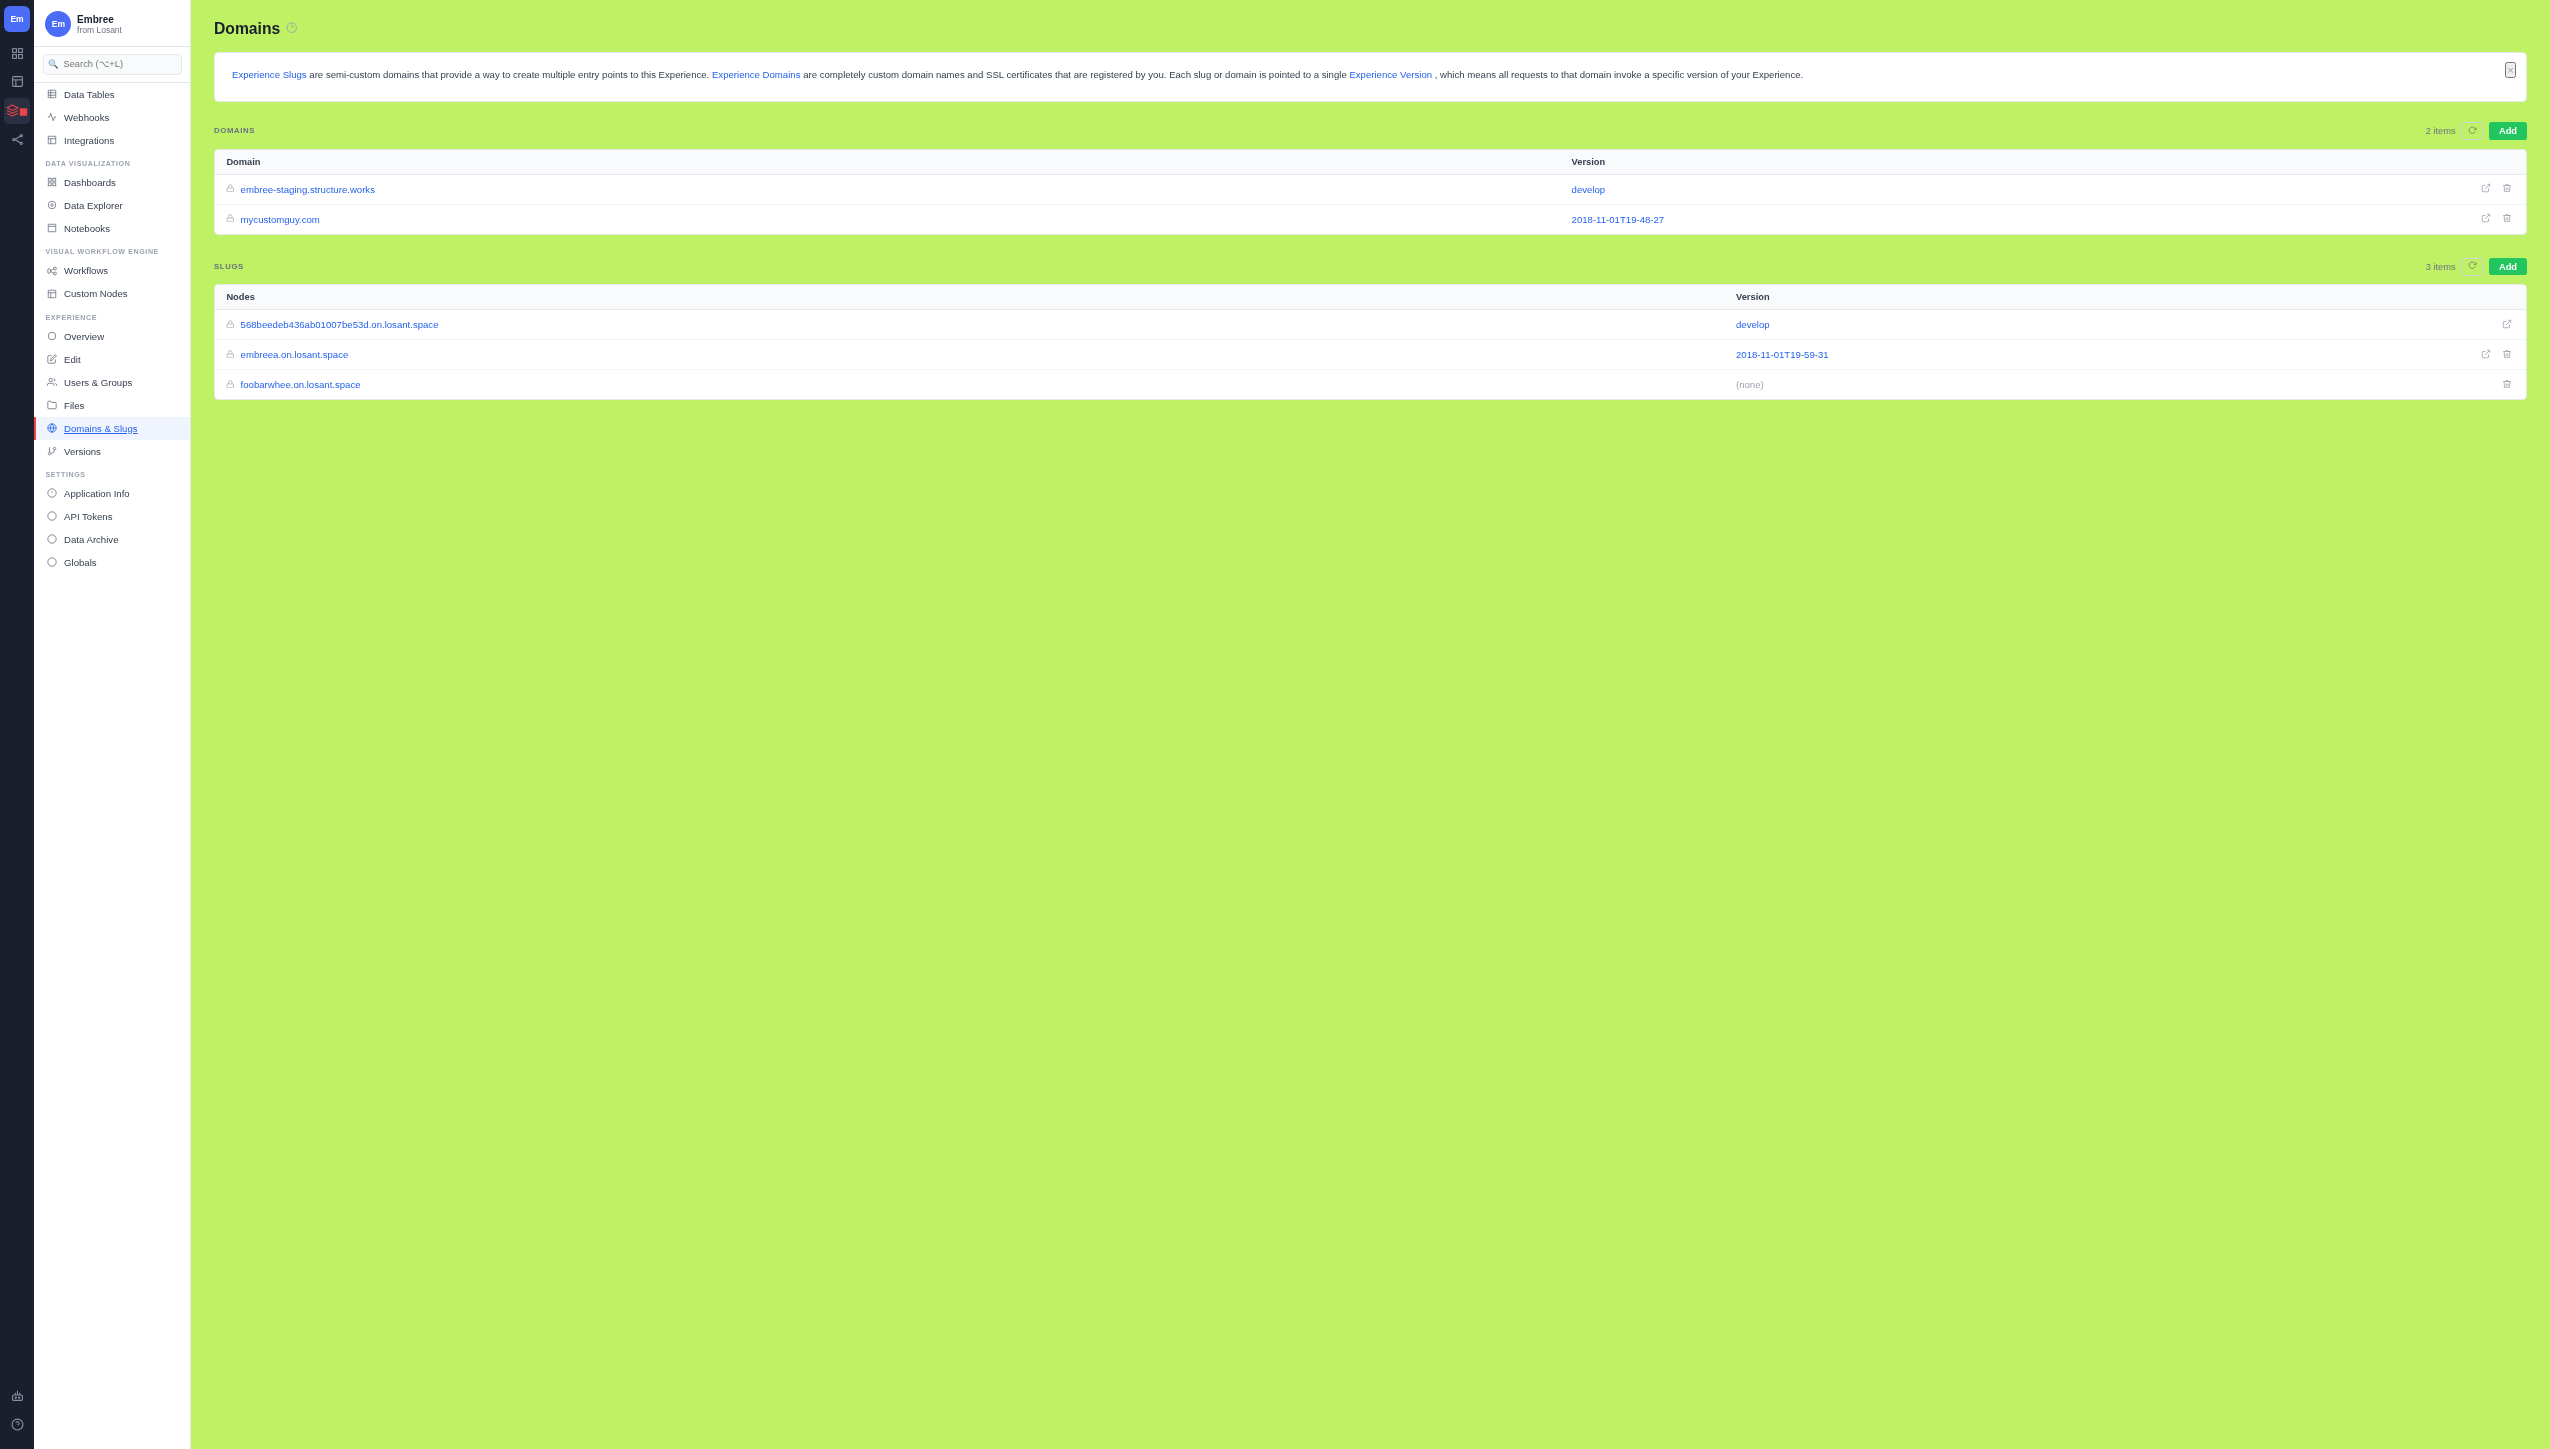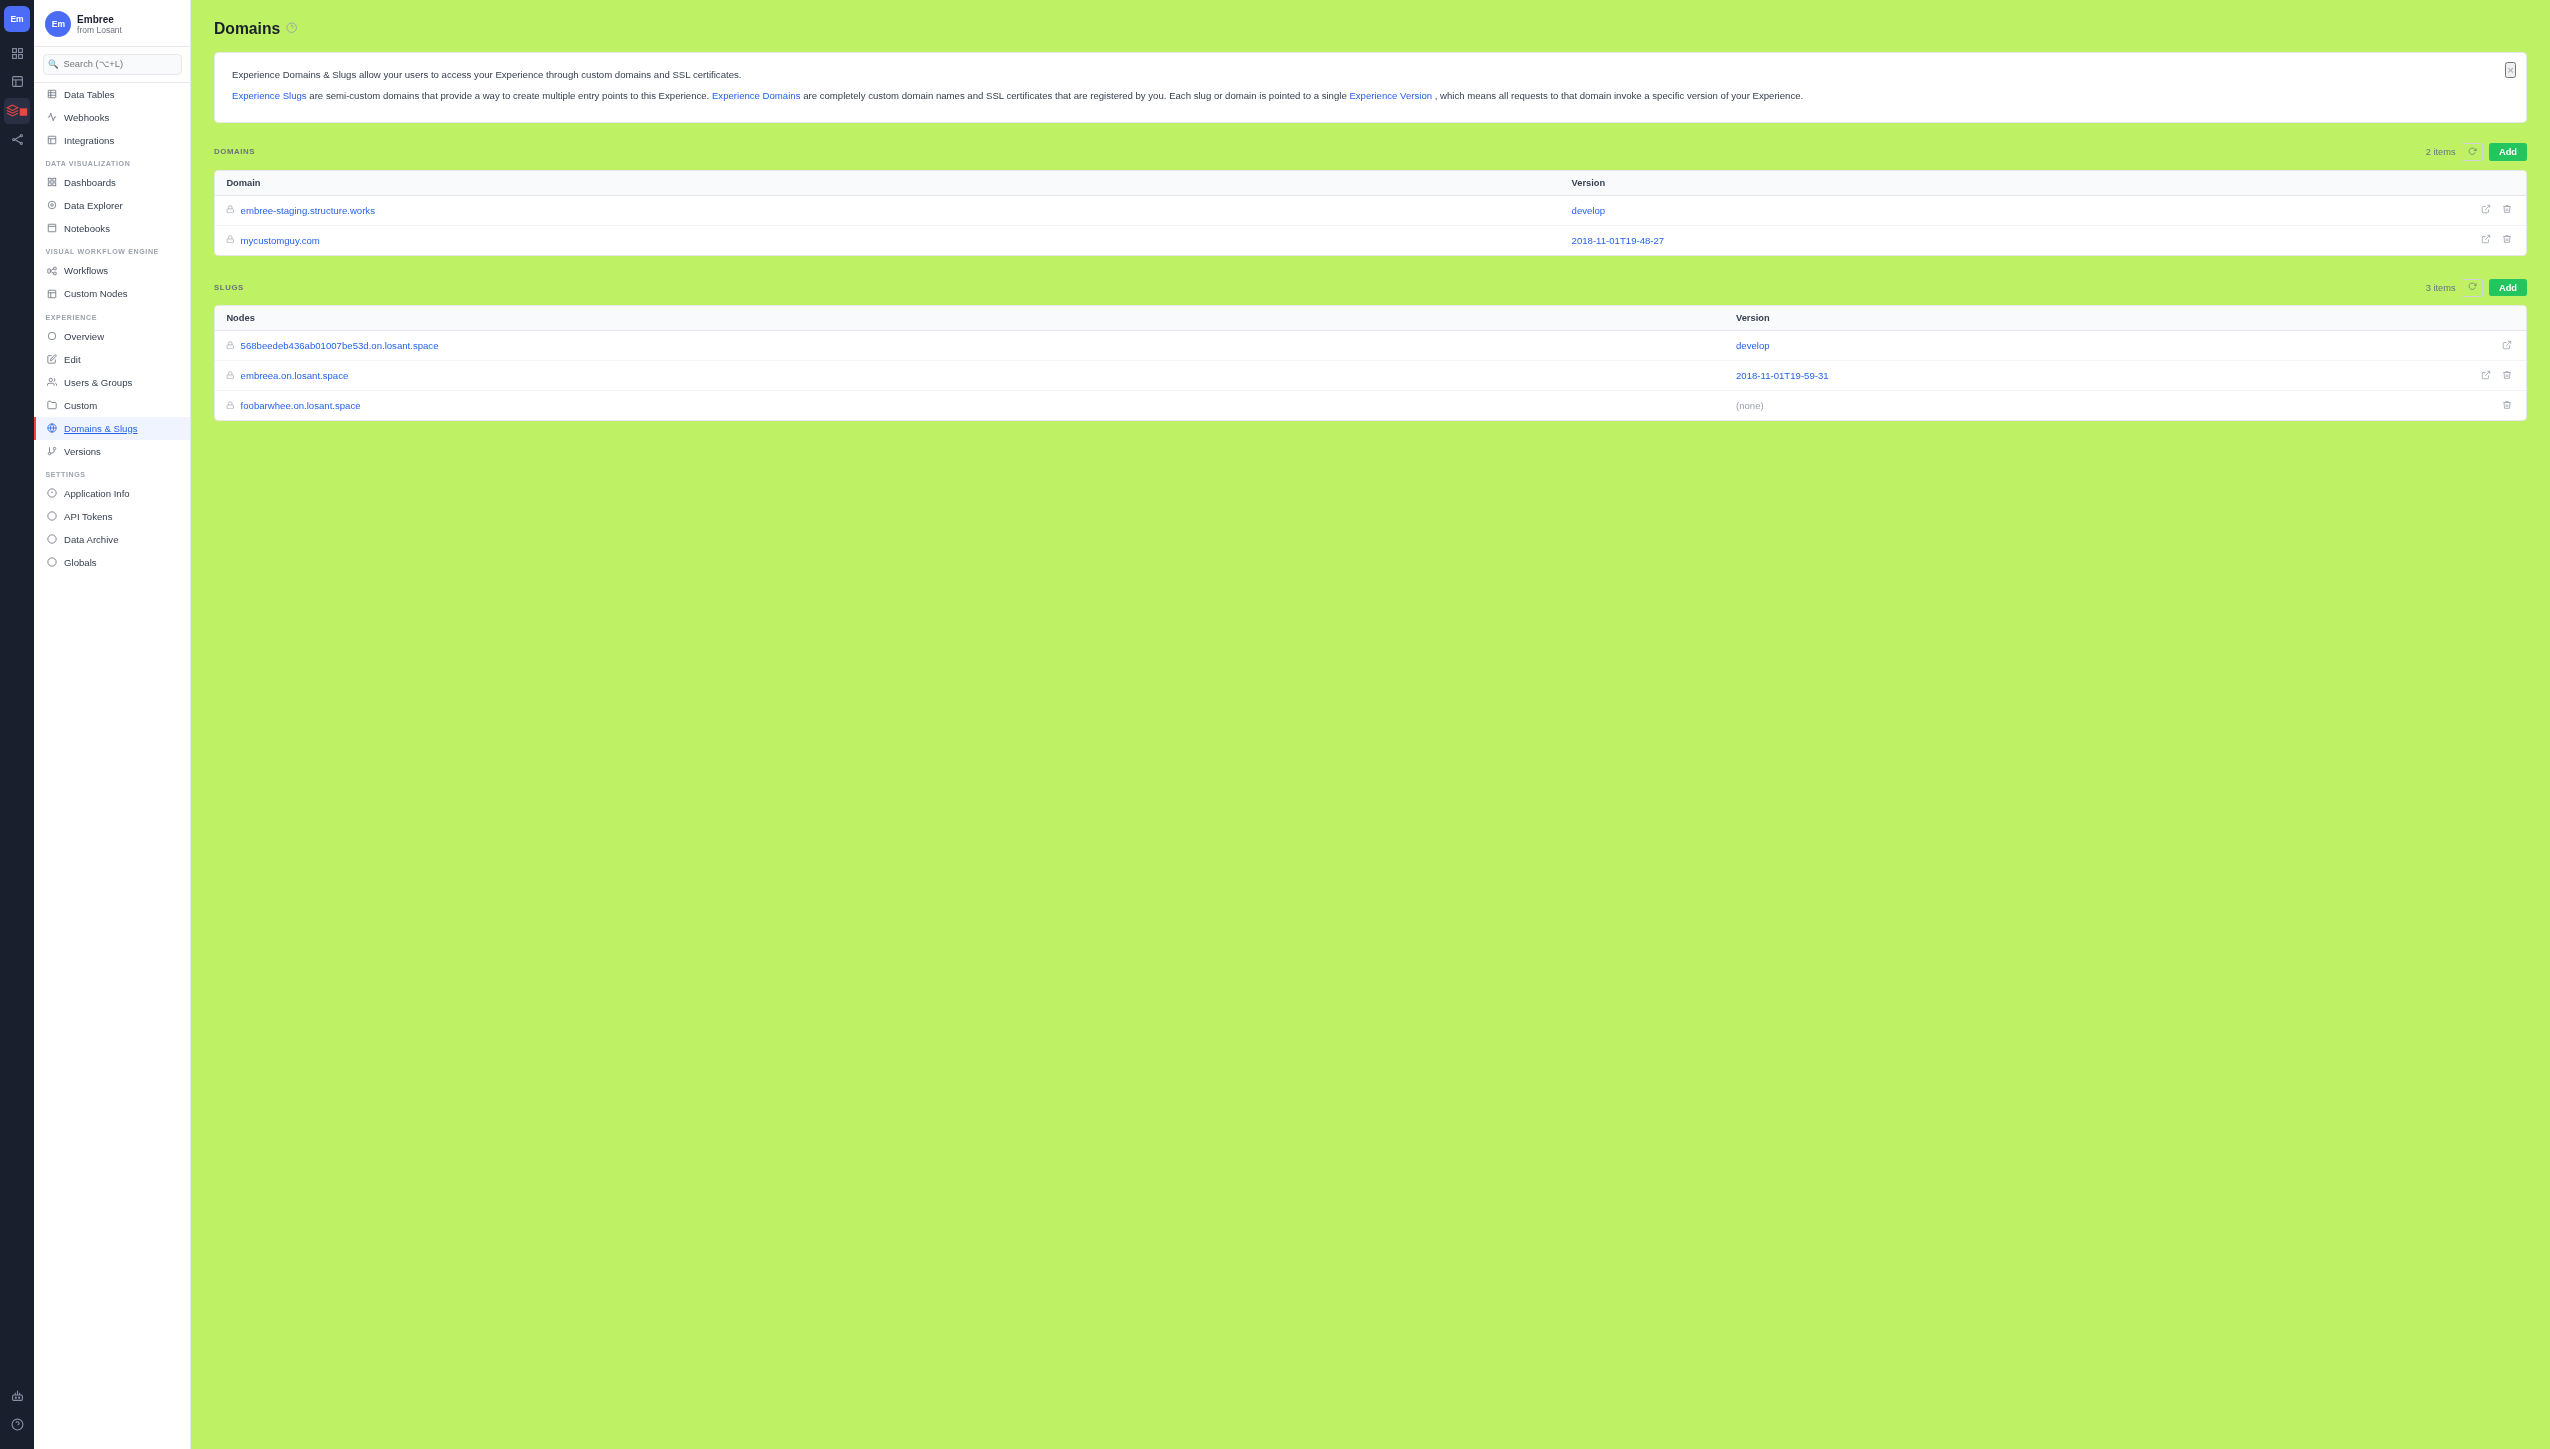--- a/index.html
+++ b/index.html
@@ -461,21 +461,21 @@
           </svg>
       </span>
       <span>Users &amp; Groups</span>
     </div>
     <div class="sidebar-item">
       <span class="sidebar-item-icon">
         <svg width="10" height="10" viewBox="0 0 24 24" fill="none" stroke="currentColor" stroke-width="2">
             <path d="M22 19a2 2 0 0 1-2 2H4a2 2 0 0 1-2-2V5a2 2 0 0 1 2-2h5l2 3h9a2 2 0 0 1 2 2z"></path>
           </svg>
       </span>
-      <span>Custom</span>
+      <span>Files</span>
     </div>
     <div class="sidebar-item active" style="border-left:2.1px solid #ef4444; padding-left:9.3px; background:#f0f4ff;">
       <span class="sidebar-item-icon">
         <svg width="10" height="10" viewBox="0 0 24 24" fill="none" stroke="#2563eb" stroke-width="2">
             <circle cx="12" cy="12" r="10"></circle>
             <line x1="2" y1="12" x2="22" y2="12"></line>
             <path d="M12 2a15.3 15.3 0 0 1 4 10 15.3 15.3 0 0 1-4 10 15.3 15.3 0 0 1-4-10 15.3 15.3 0 0 1 4-10z"></path>
           </svg>
       </span>
       <span style="color:#2563eb; font-weight:500;text-decoration:underline;">Domains &amp; Slugs</span>
@@ -540,21 +540,20 @@
       <svg width="11.4" height="11.4" viewBox="0 0 24 24" fill="none" stroke="#9ca3af" stroke-width="2">
           <circle cx="12" cy="12" r="10"></circle>
           <path d="M9.09 9a3 3 0 0 1 5.83 1c0 2-3 3-3 3"></path>
           <line x1="12" y1="17" x2="12.01" y2="17"></line>
         </svg>
     </span>
   </div>
 
   <div class="info-banner">
     <button class="info-banner-close">×</button>
-    <p>Experience Domains &amp; Slugs allow your users to access your Experience through custom domains and SSL certificates.</p>
     <p>
       <a class="link">Experience Slugs</a>
       <span> are semi-custom domains that provide a way to create multiple entry points to this Experience. </span>
       <a class="link">Experience Domains</a>
       <span> are completely custom domain names and SSL certificates that are registered by you. Each slug or domain is pointed to a single </span>
       <a class="link">Experience Version</a>
       <span>, which means all requests to that domain invoke a specific version of your Experience.</span>
     </p>
   </div>
 

